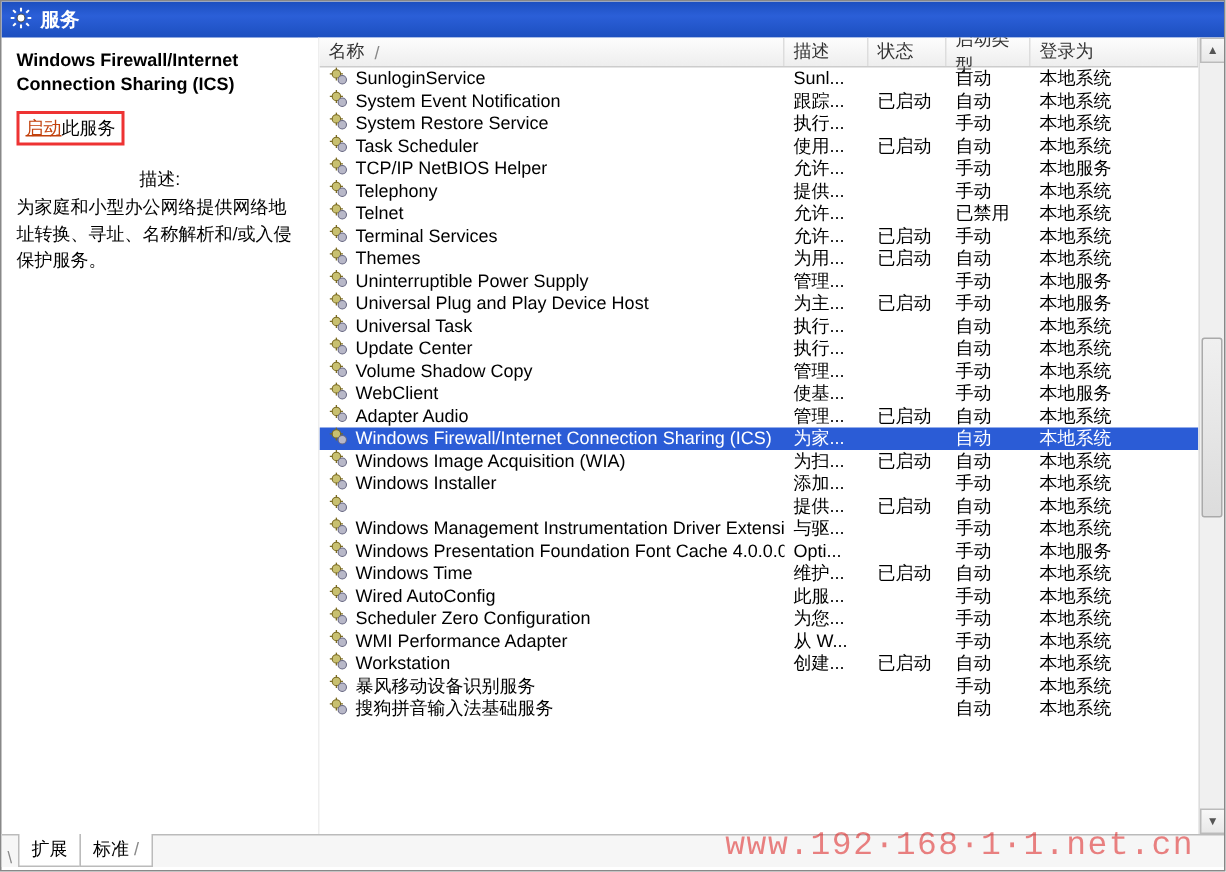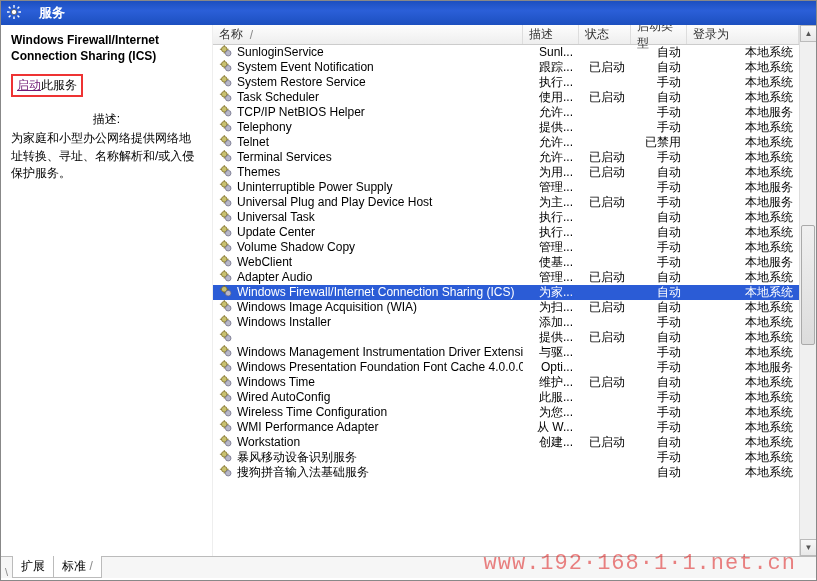--- a/index.html
+++ b/index.html
@@ -15,21 +15,20 @@
   }
   .titlebar {
     background: linear-gradient(to bottom, #1c4fbf, #2b5fd8 40%, #1c4fbf);
     color: #fff;
     height: 24px;
     display: flex;
     align-items: center;
     padding: 0 6px;
     font-weight: bold;
     font-size: 13px;
-    gap: 12px;
   }
   .titlebar .gear { margin-right: 6px; }
   .content {
     display: flex;
     height: 531px;
   }
   .left-pane {
     width: 212px;
     padding: 8px 10px 4px 10px;
     border-right: 1px solid #eee;
@@ -40,21 +39,21 @@
     color: #000;
     line-height: 1.3;
     margin-bottom: 10px;
   }
   .start-row {
     border: 2px solid #e33;
     display: inline-block;
     padding: 1px 4px;
     margin-bottom: 14px;
   }
-  .start-link { color: #701a75; text-decoration: underline; cursor: pointer; }
+  .start-link { color: #c2410c; text-decoration: underline; cursor: pointer; }
   .desc-label { margin-bottom: 2px; text-align: center; }
   .desc-text { line-height: 1.45; }
   .right-pane {
     flex: 1;
     position: relative;
     display: flex;
     flex-direction: column;
   }
   .list-wrap {
     flex: 1;
@@ -86,21 +85,20 @@
   .c-start { width: 56px; }
   .c-logon { flex: 1; }
   .rows { }
   .row {
     display: flex;
     align-items: center;
     height: 15px;
     padding: 0;
     cursor: default;
     white-space: nowrap;
-    text-align: right;
   }
   .row .cell { padding: 0 6px; overflow: hidden; text-overflow: clip; height: 15px; line-height: 15px; }
   .row .c-name { display: flex; align-items: center; }
   .row .c-name .icon { margin-right: 4px; flex-shrink: 0; }
   .row.selected { background: #2b5cd6; color: #fff; }
   .scrollbar {
     width: 17px;
     background: #f0f0f0;
     border-left: 1px solid #ddd;
     position: relative;
@@ -655,21 +653,21 @@
                 <span class="icon"><svg width="14" height="14" viewBox="0 0 16 16">
                     <circle cx="6" cy="6" r="3.2" fill="#c8c070" stroke="#7a6a20" stroke-width="0.8"></circle>
                     <circle cx="10.5" cy="10.5" r="3.2" fill="#b8b8c8" stroke="#666680" stroke-width="0.8"></circle>
                     <g stroke="#7a6a20" stroke-width="1">
                       <line x1="6" y1="1" x2="6" y2="3"></line>
                       <line x1="6" y1="9" x2="6" y2="11"></line>
                       <line x1="1" y1="6" x2="3" y2="6"></line>
                       <line x1="9" y1="6" x2="11" y2="6"></line>
                     </g>
                   </svg></span>
-                <span>Wireless Time Configuration</span>
+                <span>Scheduler Zero Configuration</span>
               </div>
               <div class="cell c-desc">为您...</div>
               <div class="cell c-stat"></div>
               <div class="cell c-start">手动</div>
               <div class="cell c-logon">本地系统</div>
             </div>
             <div class="row">
               <div class="cell c-name">
                 <span class="icon"><svg width="14" height="14" viewBox="0 0 16 16">
                     <circle cx="6" cy="6" r="3.2" fill="#c8c070" stroke="#7a6a20" stroke-width="0.8"></circle>

